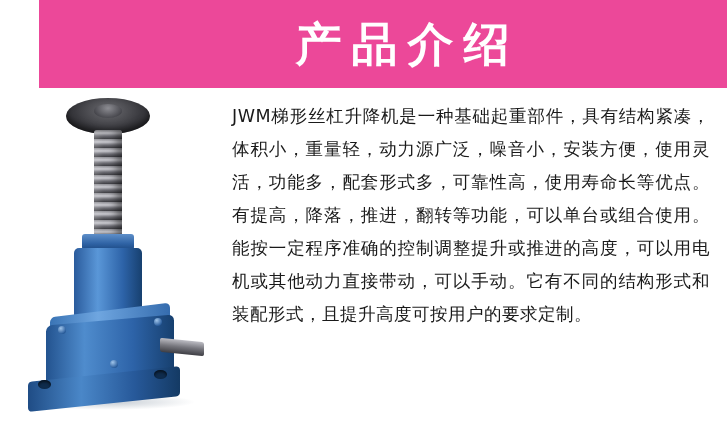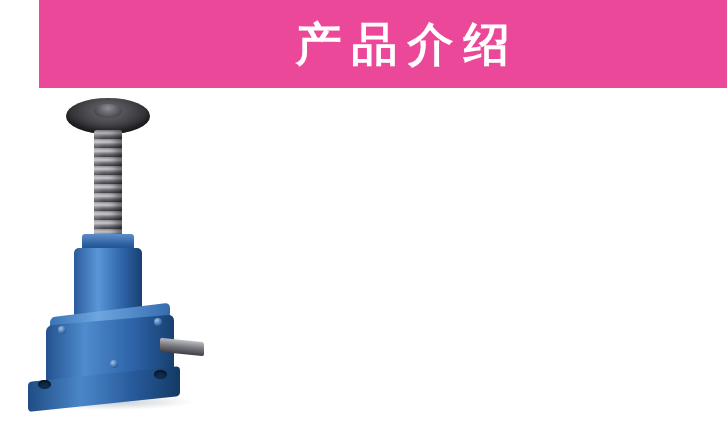--- a/index.html
+++ b/index.html
@@ -211,15 +211,16 @@
       <div class="pf-body"></div>
       <div class="pf-shaft"></div>
       <div class="pf-base"></div>
       <div class="pf-bolt" style="left:44px; top:238px;"></div>
       <div class="pf-bolt" style="left:140px; top:230px;"></div>
       <div class="pf-bolt" style="left:96px; top:272px;"></div>
       <div class="pf-hole" style="left:24px; top:292px;"></div>
       <div class="pf-hole" style="left:140px; top:282px;"></div>
     </div>
 
+    <div class="description">JWM梯形丝杠升降机是一种基础起重部件，具有结构紧凑，体积小，重量轻，动力源广泛，噪音小，安装方便，使用灵活，功能多，配套形式多，可靠性高，使用寿命长等优点。有提高，降落，推进，翻转等功能，可以单台或组合使用。能按一定程序准确的控制调整提升或推进的高度，可以用电机或其他动力直接带动，可以手动。它有不同的结构形式和装配形式，且提升高度可按用户的要求定制。</div>
 
   </div>
 </div>
 
 </body></html>

